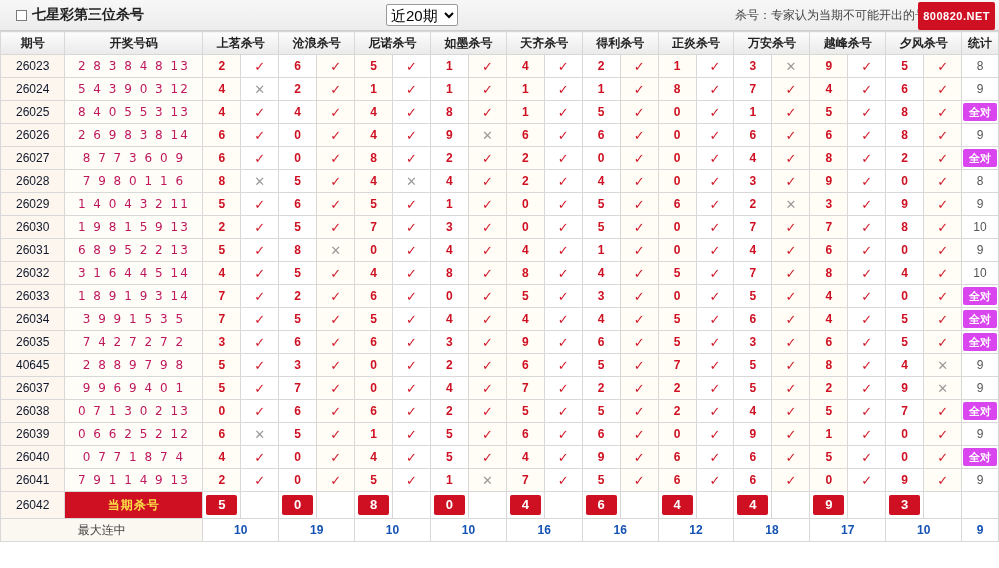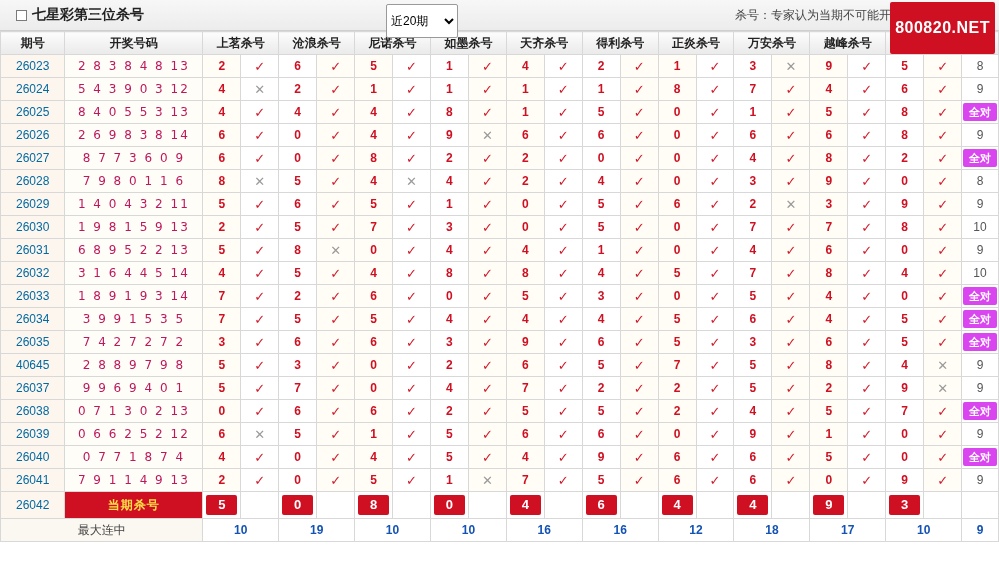--- a/index.html
+++ b/index.html
@@ -25,35 +25,35 @@
     padding-left:16px;font-size:14px;font-weight:bold;color:#222;
   }
   .sq{
     width:9px;height:9px;border:1px solid #7a7a7a;background:#fff;display:inline-block;
   }
   .selwrap{
     position:absolute;left:386px;top:4px;
   }
   select.period{
     font-family:"Liberation Sans",sans-serif;
-    font-size:12px;
-    width:72px;height:34px;
+    font-size:15px;
+    width:72px;height:22px;
     border:1px solid #999;background:#fff;
     border-radius:2px;
   }
   .topnote{
     position:absolute;right:8px;top:0;height:30px;
     display:flex;align-items:center;gap:4px;
     font-size:12px;color:#444;white-space:nowrap;
   }
   .topnote a{color:#1a4fa0;text-decoration:underline;}
   .brand{
     position:absolute;right:4px;top:2px;
-    background:#cf1022;color:#fff;font-size:16px;font-weight:bold;
-    padding:17px 5px;border-radius:2px;letter-spacing:.5px;
+    background:#cf1022;color:#fff;font-size:11px;font-weight:bold;
+    padding:8px 5px;border-radius:2px;letter-spacing:.5px;
   }
 
   
   table.main{
     border-collapse:collapse;
     width:999px;
     table-layout:fixed;
   }
   table.main th, table.main td{
     border:1px solid #d8d8d8;
@@ -70,21 +70,21 @@
     font-size:12px;
     height:28px;
     border:1px solid #cdcdcd;
   }
   col.c-period{width:56px;}
   col.c-open{width:120px;}
   col.c-num{width:33px;}
   col.c-chk{width:33px;}
   col.c-stat{width:32px;}
 
-  td.period{background:#fdf6ef;color:#0369a1;font-size:11px;}
+  td.period{background:#fdf6ef;color:#0f172a;font-size:11px;}
   td.open{
     background:#fffdf7;color:#be185d;font-size:11px;letter-spacing:2px;
     font-family:"DejaVu Sans",sans-serif;
   }
   td.num{background:#fffdf5;color:#cf1022;font-weight:bold;}
   td.num.alt{background:#ffffff;}
   td.chk{background:#ffffff;}
   td.chk.alt{background:#fffdf5;}
   td.stat{background:#ffffff;color:#555;font-size:11px;}
 

